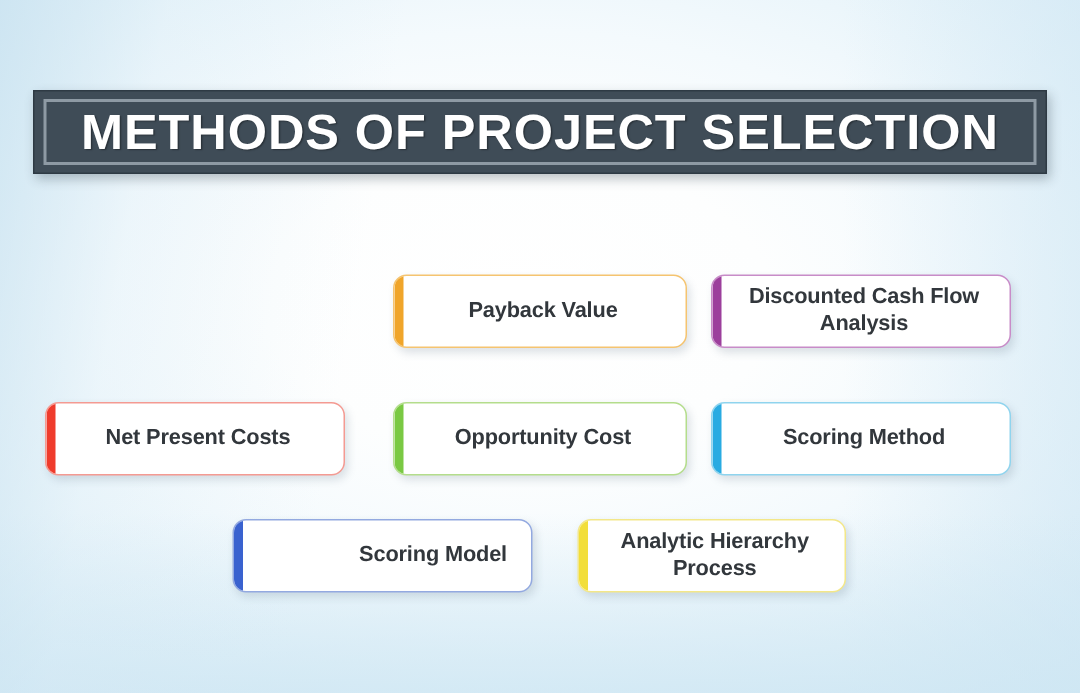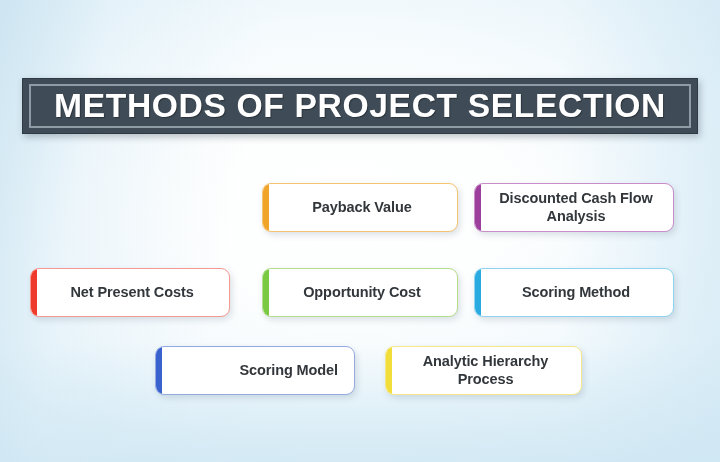--- a/index.html
+++ b/index.html
@@ -40,21 +40,21 @@
       linear-gradient(100deg, rgba(200,226,240,0.80) 0%, rgba(214,234,245,0.30) 14%, rgba(255,255,255,0) 34%),
       linear-gradient(0deg,  rgba(205,230,243,0.75) 0%, rgba(255,255,255,0) 26%),
       linear-gradient(270deg, rgba(208,231,244,0.55) 0%, rgba(255,255,255,0) 22%);
     pointer-events: none;
   }
 
   
   #title-banner {
     position: absolute;
     left: 22px;
-    top: 78px;
+    top: 60px;
     width: 676px;
     height: 56px;
     background: #3f4c57;
     border: 1px solid #2e3a44;
     box-shadow: 2px 3px 7px rgba(40,55,70,0.30);
     display: flex;
     align-items: center;
     justify-content: center;
   }
   #title-inner {
@@ -113,21 +113,21 @@
   
   .r1 { top: 183px; }
   .r2 { top: 268px; }
   .r3 { top: 346px; }
 
   .c1 { left: 30px;  width: 200px; }
   .c2 { left: 262px; width: 196px; }
   .c3 { left: 474px; width: 200px; }
 
   .b1 { left: 155px; width: 200px; }
-  .b2 { left: 385px; width: 197px; }
+  .b2 { left: 385px; width: 179px; }
 </style>
 </head>
 <body>
 
 <div id="canvas">
 
   <div id="title-banner" style="background: rgb(63, 76, 87);">
     <div id="title-inner" style="border-color: rgb(142, 154, 164);">
       <span id="title-text" style="color: rgb(255, 255, 255);">METHODS OF PROJECT SELECTION</span>
     </div>

